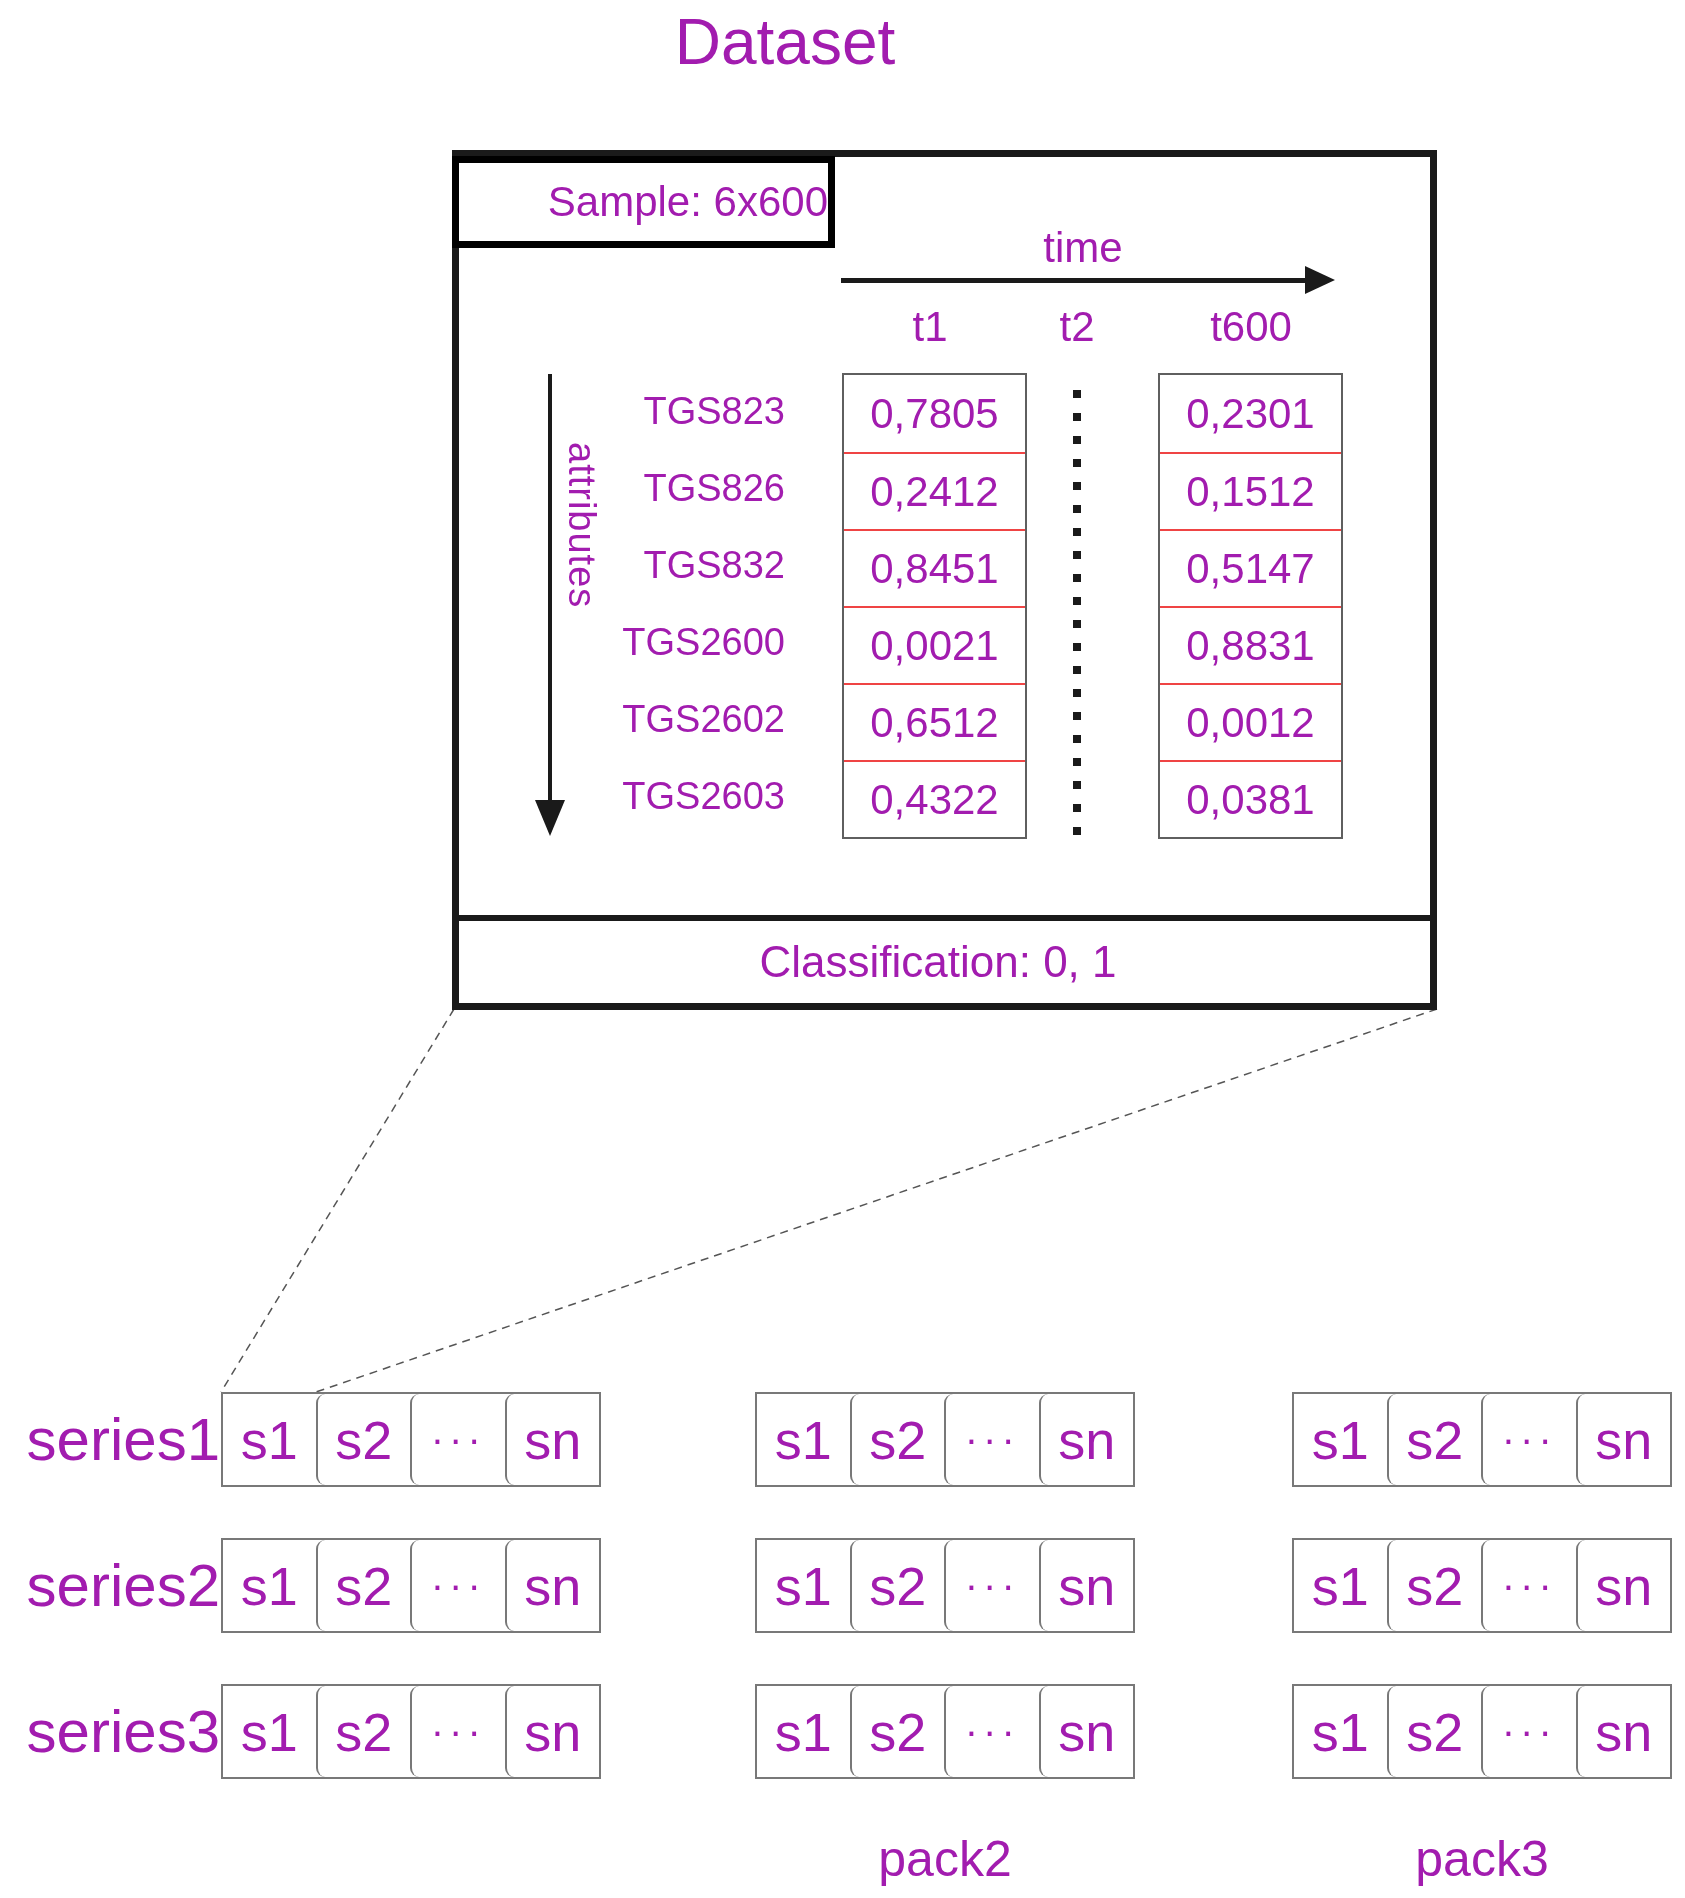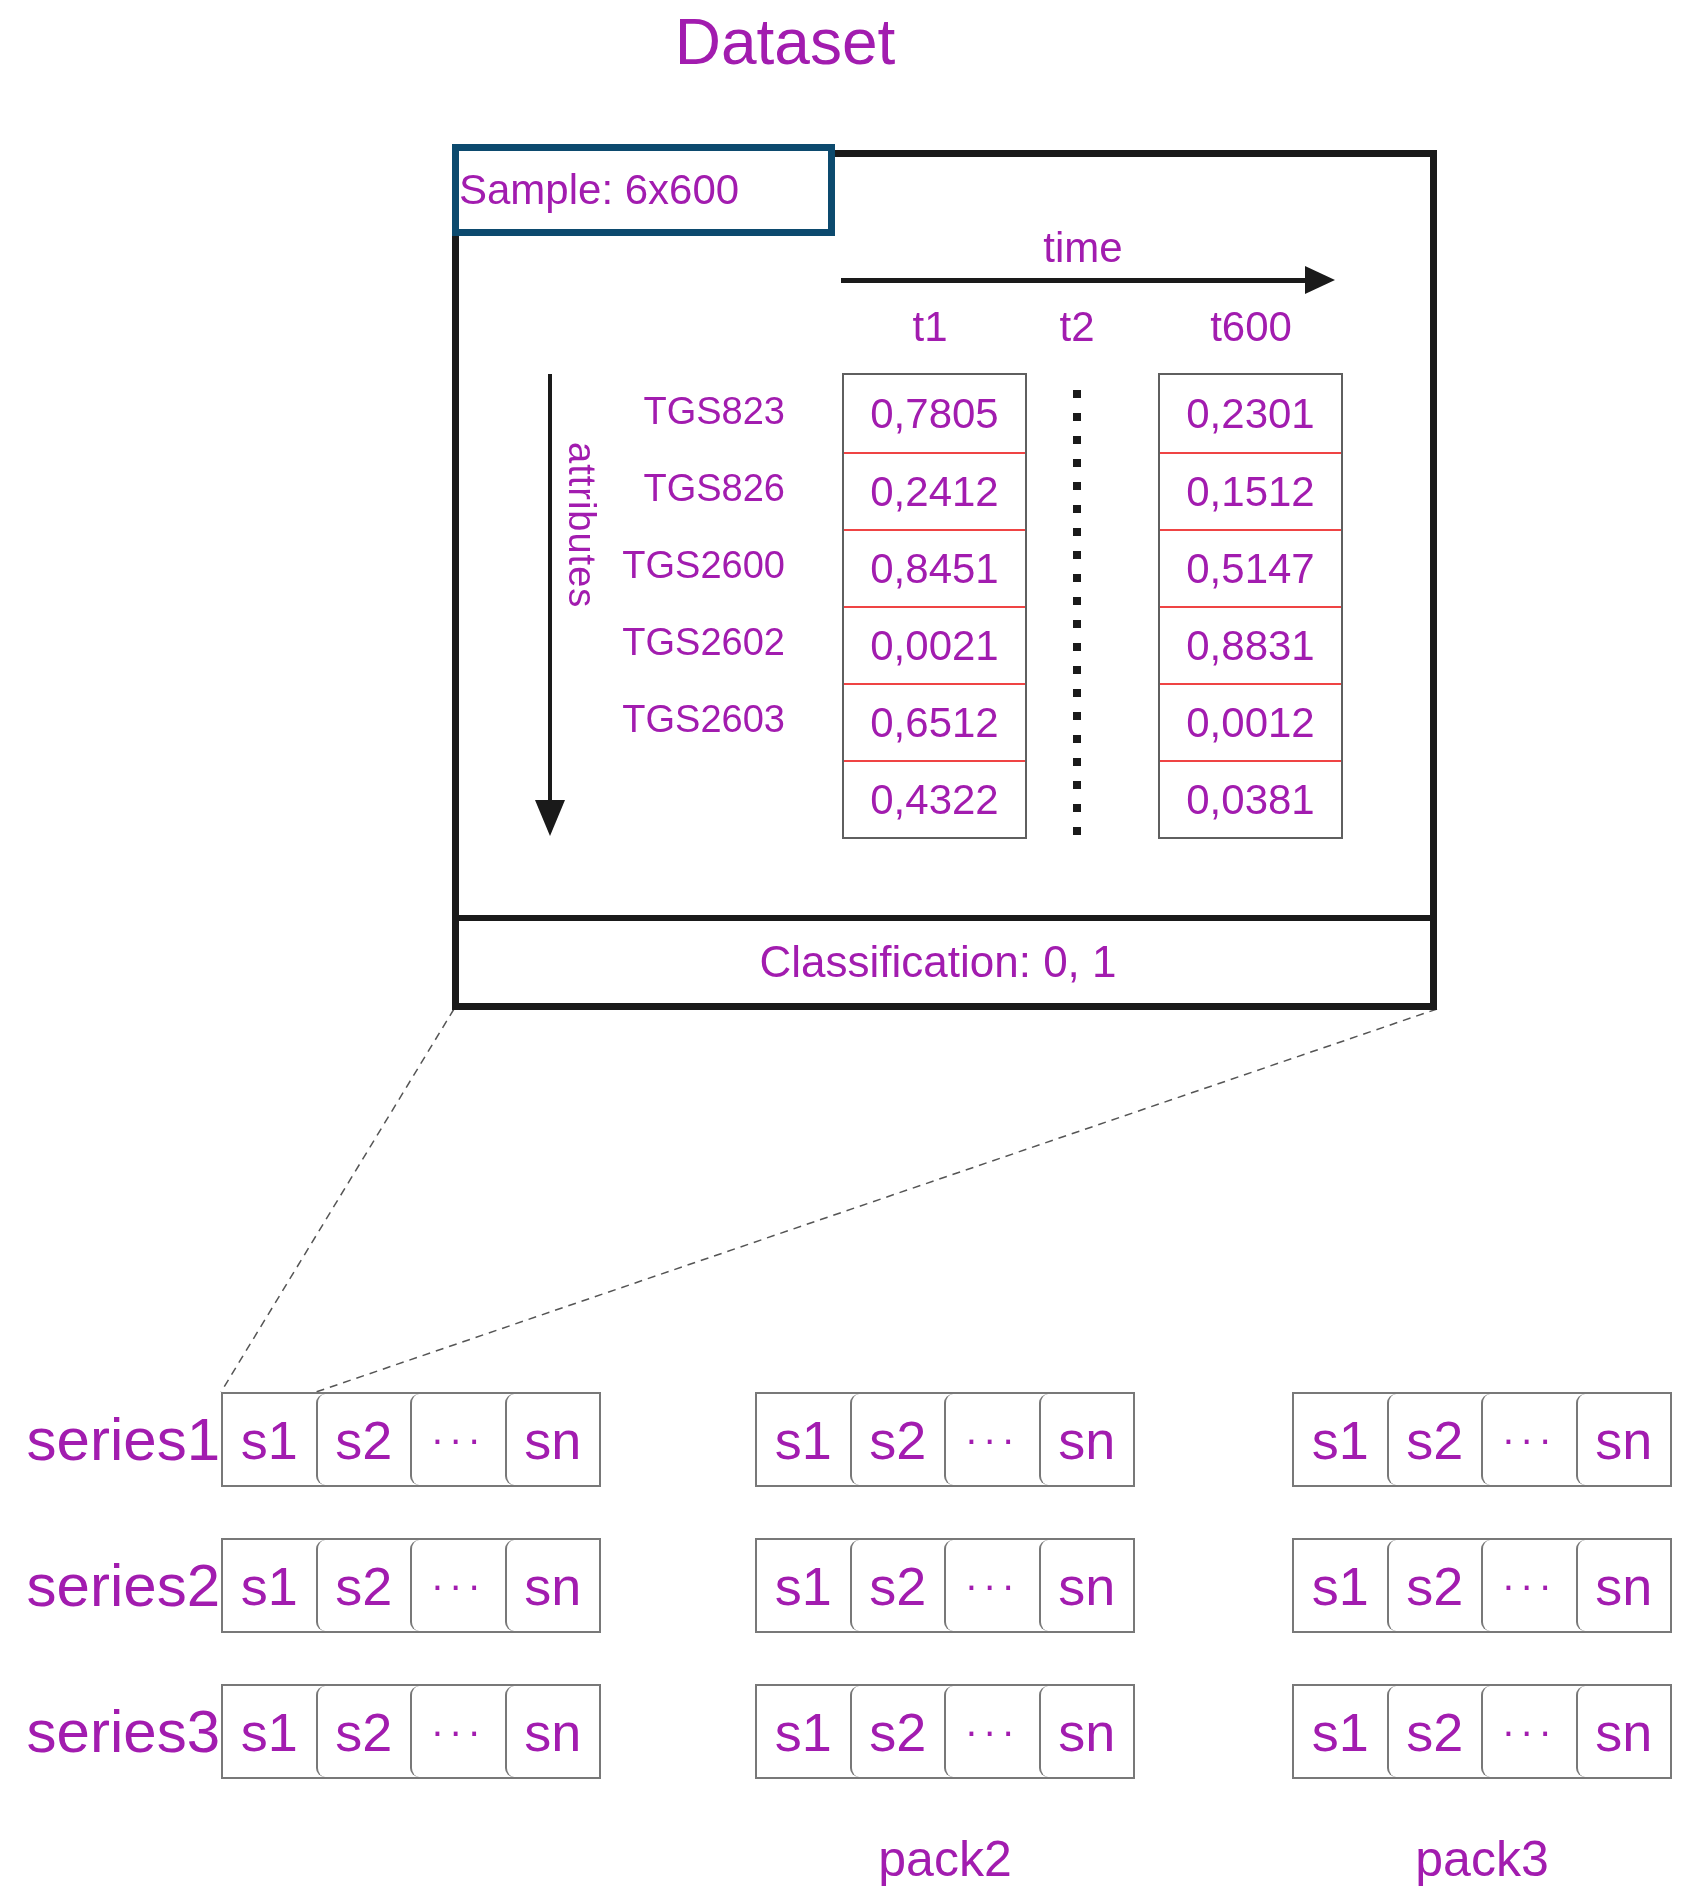--- a/index.html
+++ b/index.html
@@ -5,22 +5,22 @@
   html,body{margin:0;padding:0;background:#ffffff;}
   #canvas{
     position:relative;width:1685px;height:1898px;background:#ffffff;
     font-family:"Liberation Sans", sans-serif;color:#a21caf;overflow:hidden;
   }
   .abs{position:absolute;}
   
   #title{left:400px;top:5px;width:770px;text-align:center;font-size:64px;line-height:74px;}
   
   #dataset-box{left:452px;top:150px;width:985px;height:860px;border:7px solid #1a1a1a;box-sizing:border-box;background:#fff;}
-  #sample-box{left:452px;top:144px;width:383px;height:92px;border:7px solid #0c4a6e;box-sizing:border-box;background:#fff;
-    display:flex;align-items:center;justify-content:flex-start;font-size:42px;}
+  #sample-box{left:452px;top:156px;width:383px;height:92px;border:7px solid #000000;box-sizing:border-box;background:#fff;
+    display:flex;align-items:center;justify-content:flex-end;font-size:42px;}
   
   #time-label{left:941px;top:224px;width:284px;text-align:center;font-size:42px;line-height:48px;}
   #time-arrow-line{left:841px;top:278px;width:466px;height:5px;background:#1a1a1a;}
   #time-arrow-head{left:1305px;top:266px;width:0;height:0;
     border-left:30px solid #1a1a1a;border-top:14px solid transparent;border-bottom:14px solid transparent;}
   .t-header{top:303px;width:160px;text-align:center;font-size:42px;line-height:48px;}
   #th-t1{left:850px;} #th-t2{left:997px;} #th-t600{left:1171px;}
   
   .vcol{top:373px;width:181px;border:2px solid #5f5f5f;box-sizing:content-box;background:#fff;}
   #col-t1{left:842px;} #col-t600{left:1158px;}
@@ -78,20 +78,21 @@
   <div class="abs t-header" id="th-t2">t2</div>
   <div class="abs t-header" id="th-t600">t600</div>
 
   <div class="abs" id="attr-arrow-line"></div>
   <div class="abs" id="attr-arrow-head"></div>
   <div class="abs" id="attr-axis-label">attributes</div>
 
   <div class="abs" id="attr-col">
     <div class="attr-label">TGS823</div>
     <div class="attr-label">TGS826</div>
+    <div class="attr-label">TGS832</div>
     <div class="attr-label">TGS2600</div>
     <div class="attr-label">TGS2602</div>
     <div class="attr-label">TGS2603</div>
   </div>
 
   <div class="abs vcol" id="col-t1">
     <div class="vcell">0,7805</div>
     <div class="vcell">0,2412</div>
     <div class="vcell">0,8451</div>
     <div class="vcell">0,0021</div>

